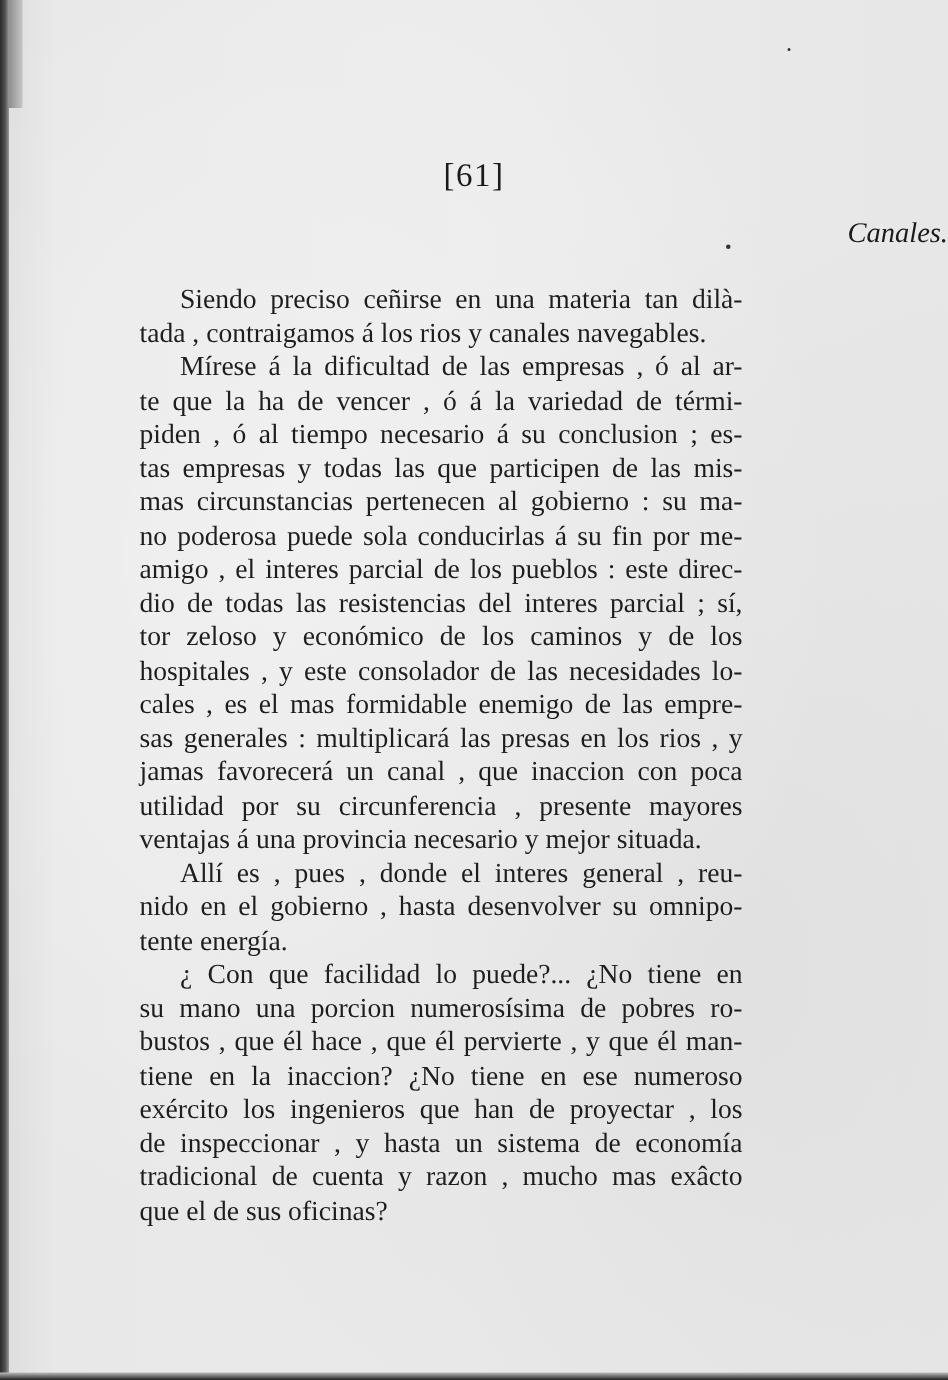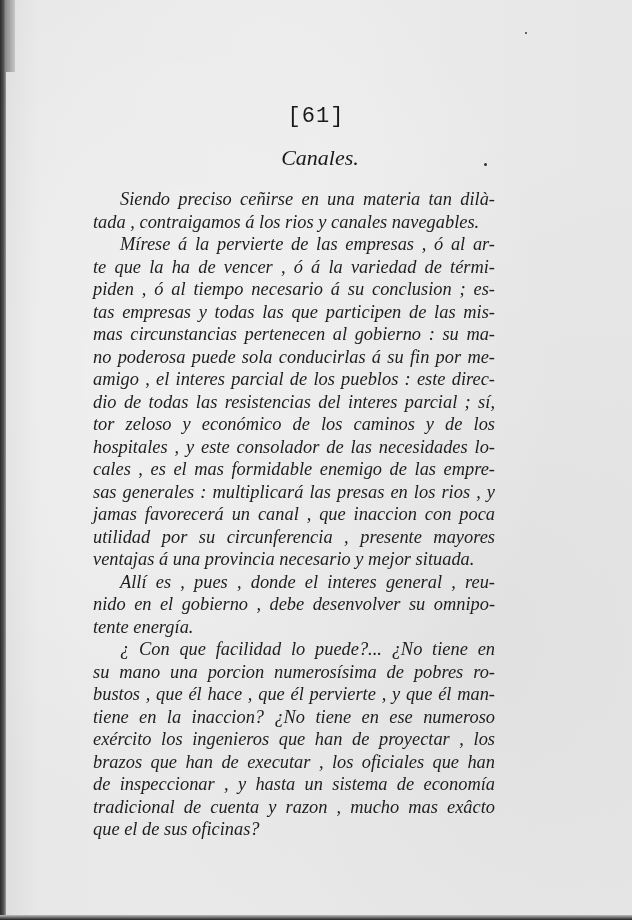--- a/index.html
+++ b/index.html
@@ -50,53 +50,52 @@
       line-height: 17px;
       transform: scaleX(-1);
       filter: blur(0.6px);
       white-space: pre;
     }
     .page-number {
       position: absolute;
       left: 0; right: 0;
       top: 104px;
       text-align: center;
-      font-family: Liberation Mono, monospace;
+      font-family: Liberation Serif, serif;
       font-size: 22px;
       letter-spacing: 1px;
       color: #1a1a1a;
     }
     .section-title {
       position: absolute;
       left: 0; right: 0;
       top: 145px;
       padding-left: 8px;
-      text-align: center;
+      text-align: right;
       font-family: "Liberation Serif", serif;
       font-style: italic;
-      font-size: 22px;
+      font-size: 19px;
       color: #1a1a1a;
     }
     .body-text {
       position: absolute;
       left: 93px;
       top: 188px;
       width: 402px;
       font-family: "Liberation Serif", serif;
       font-size: 18.4px;
       line-height: 22.5px;
       color: #1e1e1e;
     }
     .line {
       display: block;
       text-align: justify;
       text-align-last: justify;
       white-space: nowrap;
       height: 22.5px;
-      font-style: italic;
     }
     .line.last {
       text-align-last: left;
     }
     .line.indent {
       padding-left: 27px;
     }
     .speck {
       position: absolute;
       width: 3px; height: 3px;
@@ -115,46 +114,45 @@
   <div class="bleed"></div>
 
   <div class="page-number">[61]</div>
   <div class="section-title">Canales.</div>
 
   <div class="body-text">
 
     <span class="line indent">Siendo preciso ceñirse en una materia tan dilà-</span>
     <span class="line last">tada , contraigamos á los rios y canales navegables.</span>
 
-    <span class="line indent">Mírese á la pervierte de las empresas , ó al ar-</span>
+    <span class="line indent">Mírese á la dificultad de las empresas , ó al ar-</span>
     <span class="line">te que la ha de vencer , ó á la variedad de térmi-</span>
     <span class="line">piden , ó al tiempo necesario á su conclusion ; es-</span>
     <span class="line">tas empresas y todas las que participen de las mis-</span>
     <span class="line">mas circunstancias pertenecen al gobierno : su ma-</span>
     <span class="line">no poderosa puede sola conducirlas á su fin por me-</span>
     <span class="line">amigo , el interes parcial de los pueblos : este direc-</span>
     <span class="line">dio de todas las resistencias del interes parcial ; sí,</span>
     <span class="line">tor zeloso y económico de los caminos y de los</span>
     <span class="line">hospitales , y este consolador de las necesidades lo-</span>
     <span class="line">cales , es el mas formidable enemigo de las empre-</span>
     <span class="line">sas generales : multiplicará las presas en los rios , y</span>
     <span class="line">jamas favorecerá un canal , que inaccion con poca</span>
     <span class="line">utilidad por su circunferencia , presente mayores</span>
     <span class="line last">ventajas á una provincia necesario y mejor situada.</span>
 
     <span class="line indent">Allí es , pues , donde el interes general , reu-</span>
-    <span class="line">nido en el gobierno , debe desenvolver su omnipo-</span>
+    <span class="line">nido en el gobierno , hasta desenvolver su omnipo-</span>
     <span class="line last">tente energía.</span>
 
     <span class="line indent">¿ Con que facilidad lo puede?... ¿No tiene en</span>
     <span class="line">su mano una porcion numerosísima de pobres ro-</span>
     <span class="line">bustos , que él hace , que él pervierte , y que él man-</span>
     <span class="line">tiene en la inaccion? ¿No tiene en ese numeroso</span>
     <span class="line">exército los ingenieros que han de proyectar , los</span>
-    <span class="line">brazos que han de executar , los oficiales que han</span>
     <span class="line">de inspeccionar , y hasta un sistema de economía</span>
     <span class="line">tradicional de cuenta y razon , mucho mas exâcto</span>
     <span class="line last">que el de sus oficinas?</span>
   </div>
 
   <span class="speck" style="left:484px; top:163px;"></span>
   <span class="speck" style="left:525px; top:32px; width:2px; height:2px;"></span>
 </div>
 
 </body></html>

